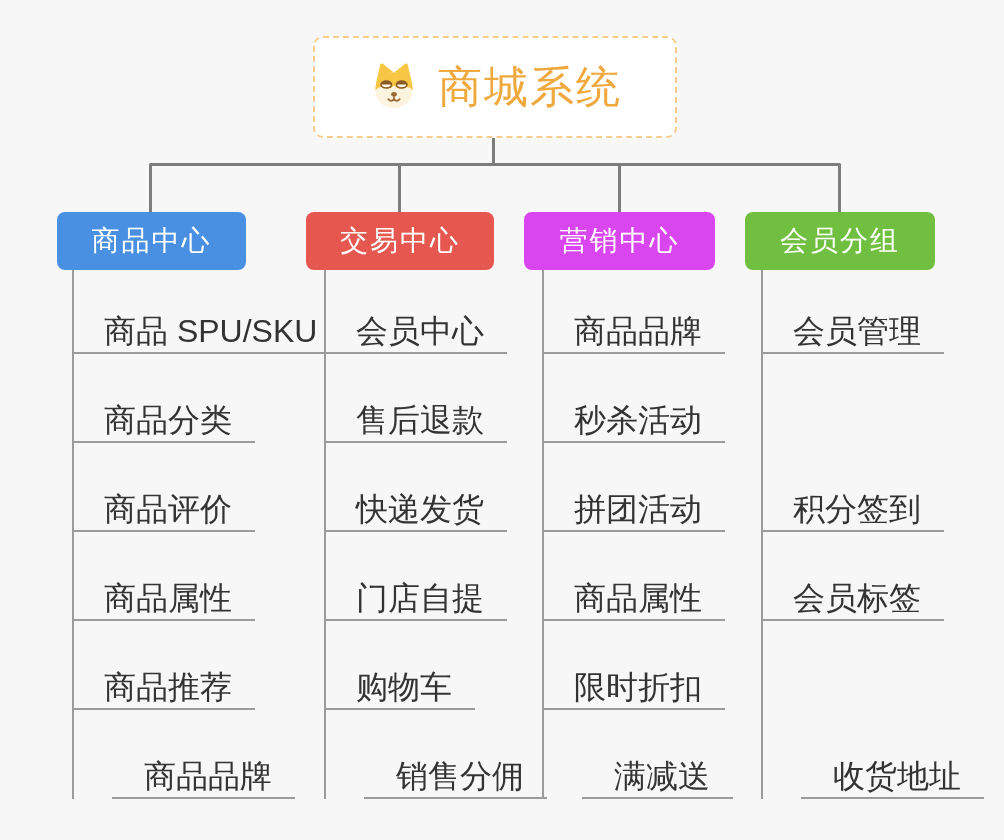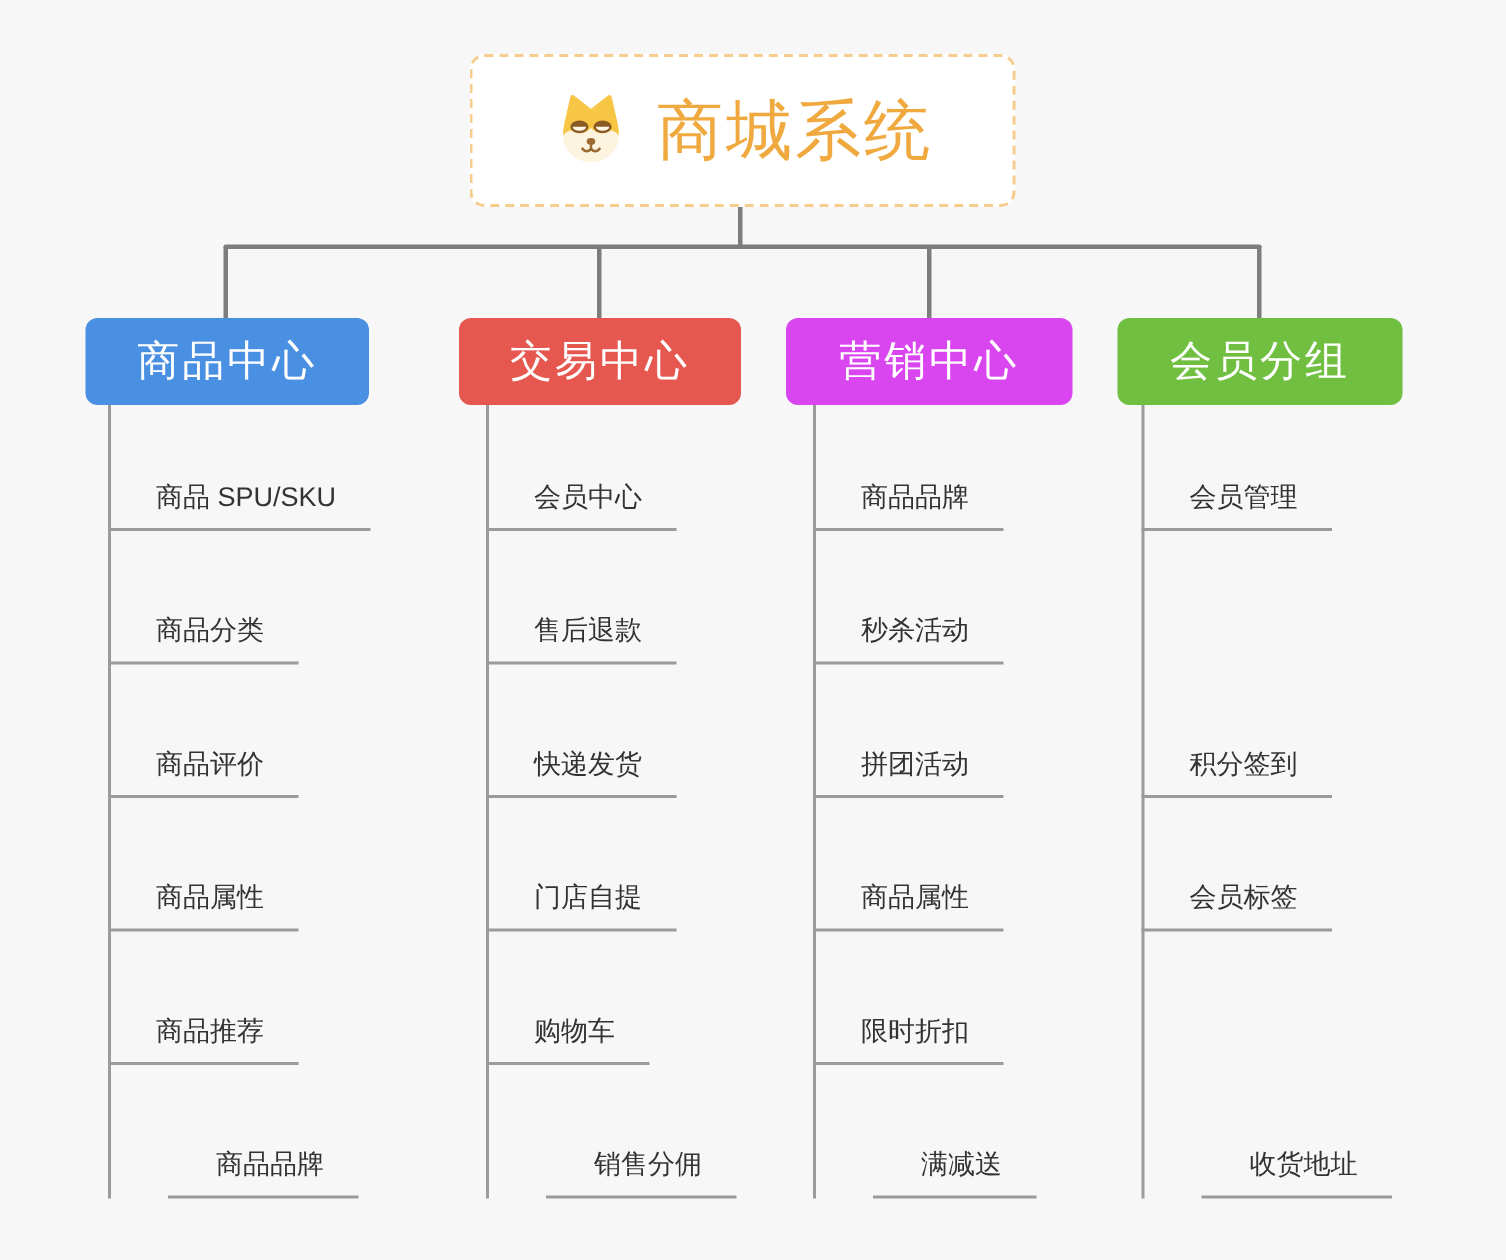--- a/index.html
+++ b/index.html
@@ -61,21 +61,21 @@
   .v-3{left:761px;}
 
   
   .col{position:absolute;top:270px;width:260px;height:540px;}
   .col-0{left:72px;}
   .col-1{left:324px;}
   .col-2{left:542px;}
   .col-3{left:761px;}
   .item{
     position:absolute;left:0;
-    font-size:18px;line-height:28px;color:#333333;
+    font-size:32px;line-height:28px;color:#333333;
     padding:0 23px 7px 32px;
     border-bottom:2px solid #9b9b9b;
     white-space:nowrap;
     width:max-content;
   }
   .i0{top:47px;}
   .i1{top:136px;}
   .i2{top:225px;}
   .i3{top:314px;}
   .i4{top:403px;}

